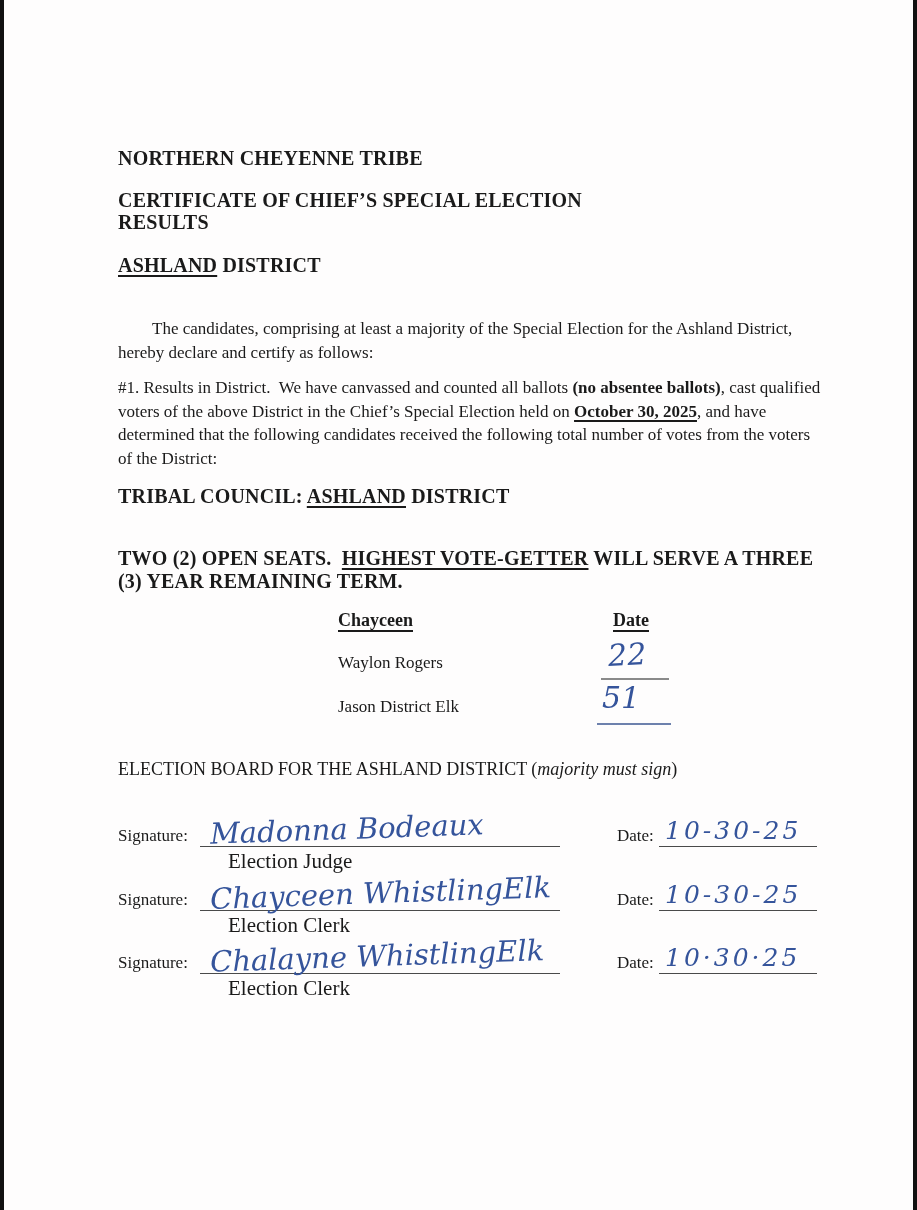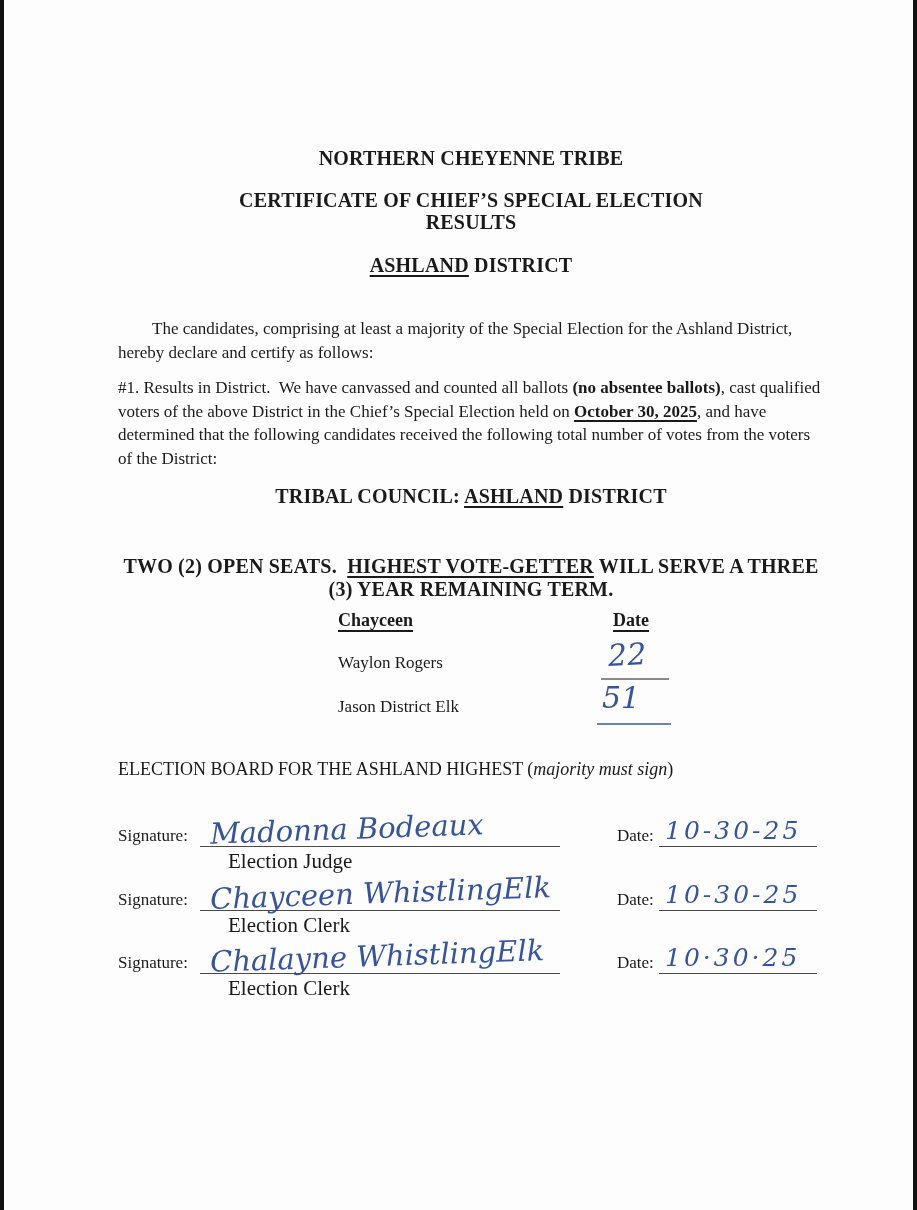--- a/index.html
+++ b/index.html
@@ -11,36 +11,36 @@
     font-family: "Liberation Serif", serif;
     color: #1a1a1a;
     overflow: hidden;
   }
   .edge { position: absolute; top: 0; bottom: 0; width: 4px; background: #111; }
   .edge.left  { left: 0; }
   .edge.right { right: 0; }
 
   .center {
     position: absolute; left: 118px; width: 706px;
-    text-align: center; font-weight: bold; font-size: 20px;
+    font-weight: bold; font-size: 20px;
     letter-spacing: 0.2px; margin: 0;
   }
   #title-org      { top: 147px; }
   #title-cert     { top: 190px; line-height: 21.5px; }
   #title-district { top: 254px; }
 
   .bodypara {
     position: absolute; left: 118px; width: 708px;
     font-size: 17px; line-height: 23.5px; margin: 0;
   }
   #para-intro   { top: 317px; text-indent: 34px; }
   #para-results { top: 376px; }
 
   #heading-tribal { top: 485px; }
-  #heading-seats  { top: 547px; line-height: 22.5px; margin-top: 8px; }
+  #heading-seats  { top: 547px; line-height: 22.5px; }
 
   .seg-bold { font-weight: bold; }
   .seg-italic { font-style: italic; }
   .seg-underline { text-decoration: underline; text-decoration-thickness: 2px; text-underline-offset: 3px; }
   .seg-bold-underline { font-weight: bold; text-decoration: underline; text-decoration-thickness: 2px; text-underline-offset: 3px; }
 
   .th {
     position: absolute; font-size: 18px; font-weight: bold;
     text-decoration: underline; text-decoration-thickness: 2px; text-underline-offset: 4px;
   }
@@ -111,21 +111,21 @@
 
     <div class="cand-cell" id="row1-cand">Waylon Rogers</div>
     <div class="hw vote-val" id="row1-votes">22</div>
     <div class="vote-line" id="row1-vline"></div>
 
     <div class="cand-cell" id="row2-cand">Jason District Elk</div>
     <div class="hw vote-val" id="row2-votes">51</div>
     <div class="vote-line" id="row2-vline"></div>
   </div>
 
-  <h3 id="board-heading"><span>ELECTION BOARD FOR THE ASHLAND HIGHEST (</span><span class="seg-italic">majority must sign</span><span>)</span></h3>
+  <h3 id="board-heading"><span>ELECTION BOARD FOR THE ASHLAND DISTRICT (</span><span class="seg-italic">majority must sign</span><span>)</span></h3>
 
   <div class="sigrow" id="sigrow-1">
     <span class="sig-label">Signature:</span>
     <span class="sig-line"></span>
     <span class="hw sig-name">Madonna Bodeaux</span>
     <span class="sig-role">Election Judge</span>
     <span class="date-label">Date:</span>
     <span class="date-line"></span>
     <span class="hw date-value">10-30-25</span>
   </div>

